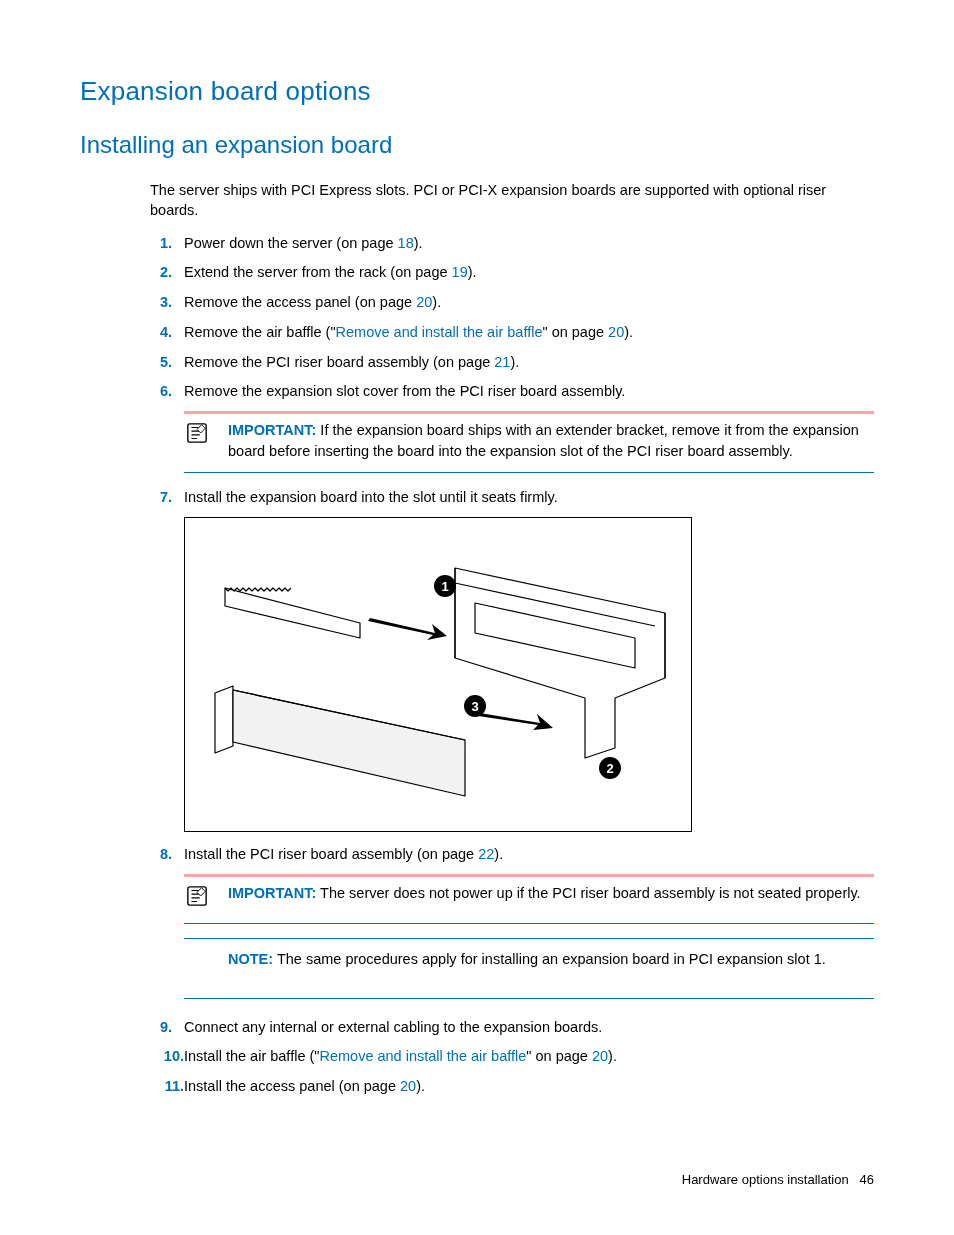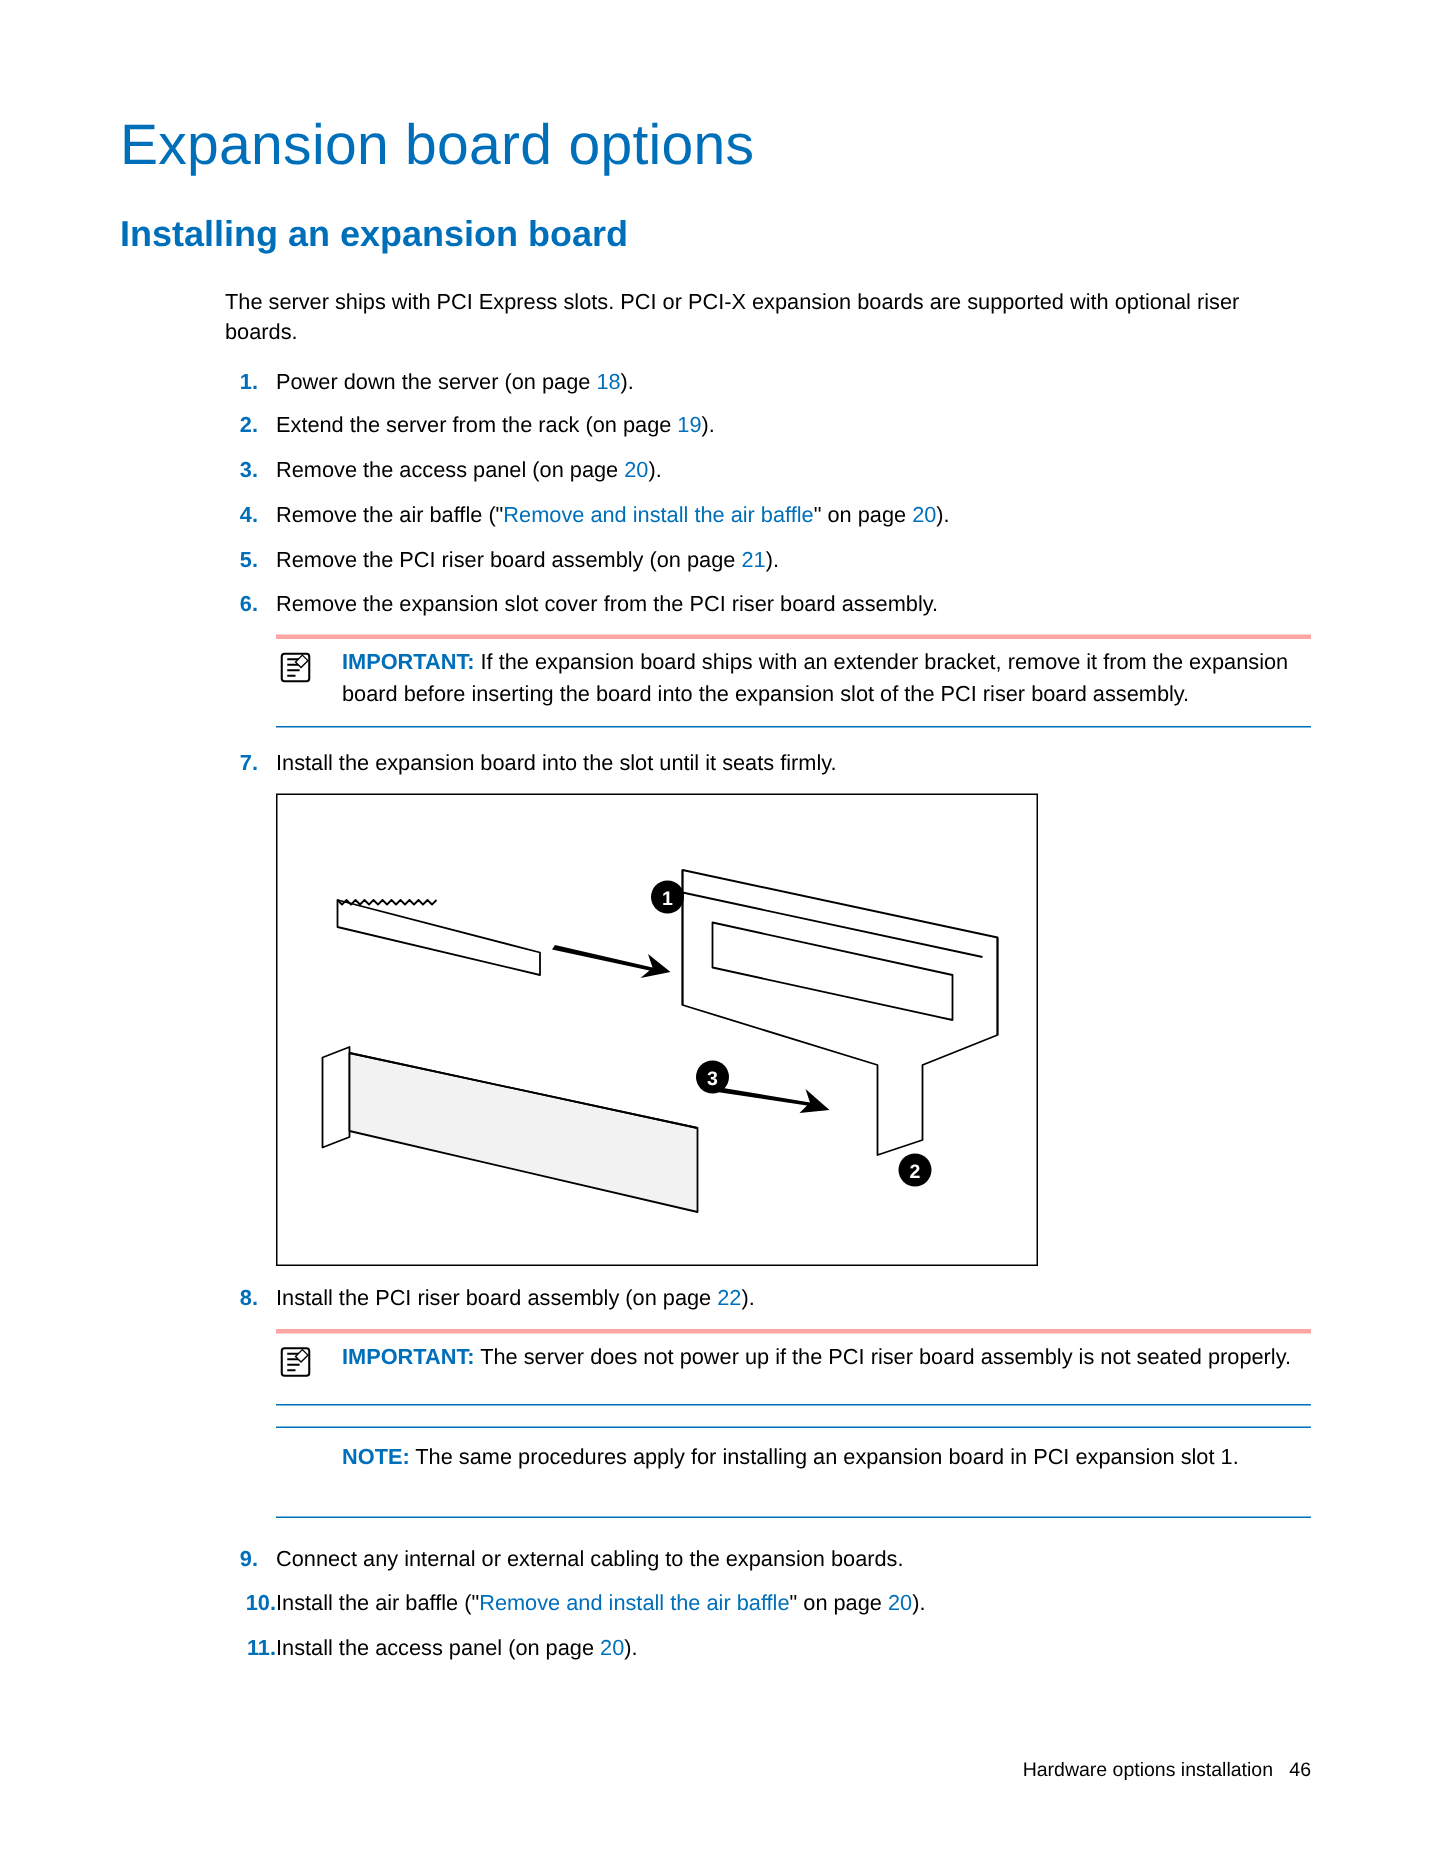--- a/index.html
+++ b/index.html
@@ -8,29 +8,29 @@
     background: #fff;
     width: 954px;
     height: 1235px;
     position: relative;
     color: #000;
   }
   .page {
     padding: 76px 80px 60px 80px;
   }
   h1.heading1 {
-    font-size: 38px;
+    font-size: 26px;
     font-weight: normal;
     color: #006fba;
     margin-bottom: 24px;
     letter-spacing: 0.2px;
   }
   h2.heading2 {
     font-size: 24px;
-    font-weight: bold;
+    font-weight: normal;
     color: #006fba;
     margin-bottom: 10px;
   }
   .body-indent {
     margin-left: 70px;
   }
   p.body-text {
     font-size: 14.5px;
     line-height: 1.4;
     margin-bottom: 12px;

